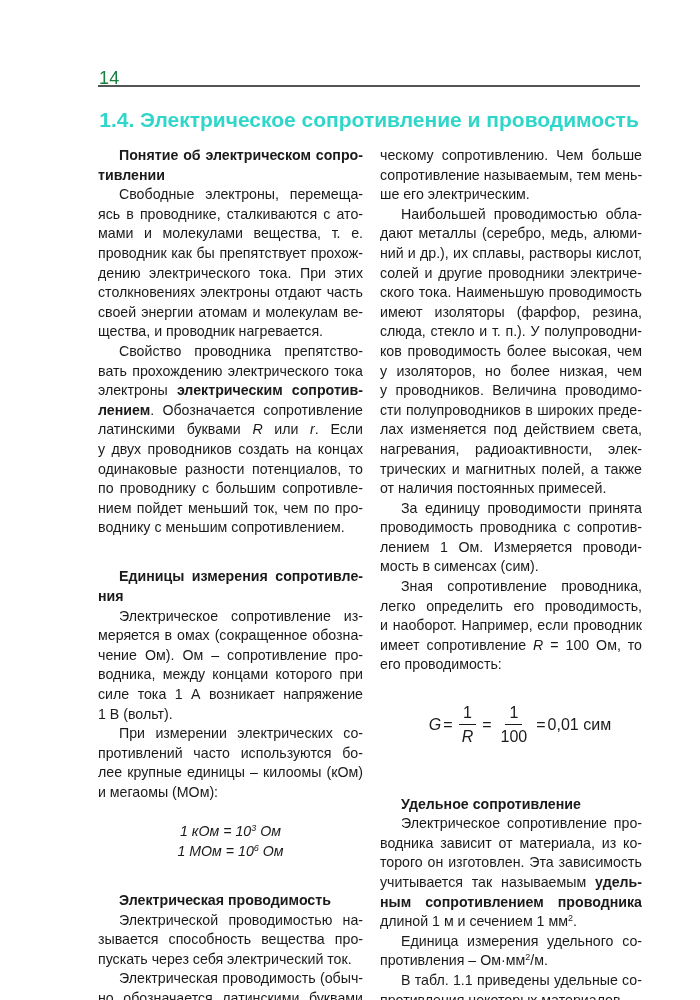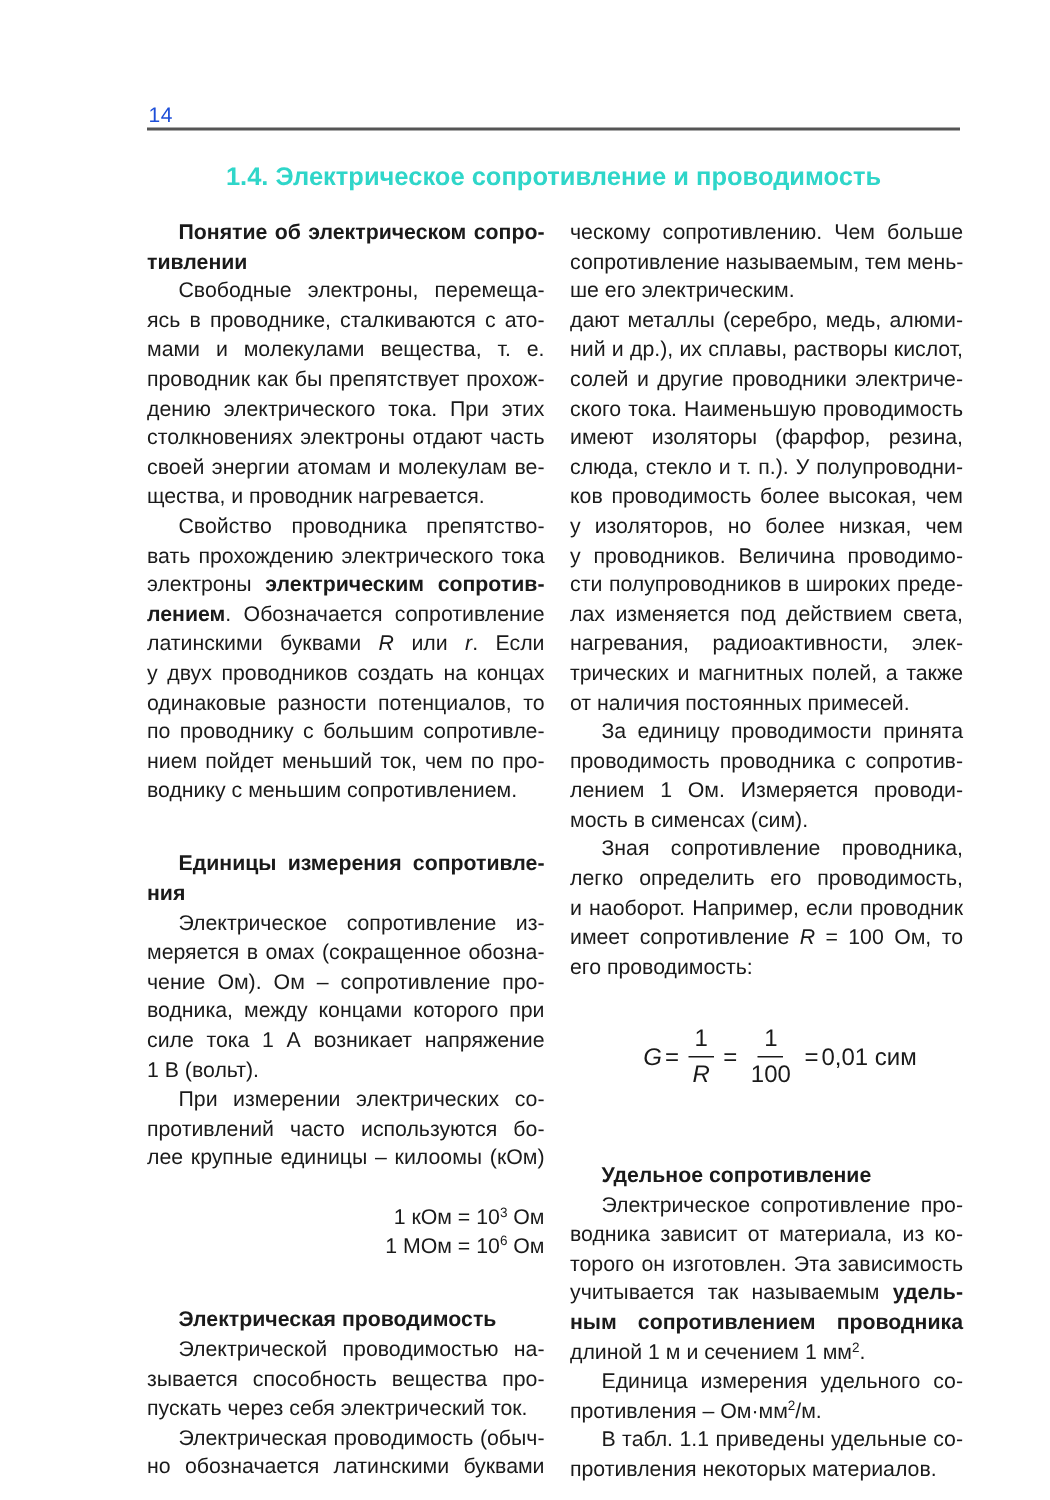--- a/index.html
+++ b/index.html
@@ -12,39 +12,39 @@
       height: 1000px;
       position: relative;
       overflow: hidden;
       font-family: "Liberation Sans", sans-serif;
       color: #1a1a1a;
     }
     .page-number {
       position: absolute;
       left: 99px;
       top: 68px;
-      font-size: 14px;
-      color: #1d4ed8;
+      font-size: 18px;
+      color: #15803d;
       letter-spacing: 0.3px;
     }
     .top-rule {
       position: absolute;
       left: 98px;
       top: 85px;
       width: 542px;
       height: 0;
       border-top: 2px solid #555555;
     }
     .section-title {
       position: absolute;
       left: 98px;
       top: 108px;
       width: 542px;
       text-align: center;
-      font-size: 17px;
+      font-size: 21px;
       font-weight: bold;
       color: #2fd6c9;
     }
     .column {
       position: absolute;
       top: 146px;
       font-size: 14.2px;
       line-height: 19.6px;
       text-align: justify;
       hyphens: manual;
@@ -76,22 +76,23 @@
     .gap {
       display: block;
       height: 19.6px;
     }
     .gap-small {
       display: block;
       height: 10px;
     }
     .formula-block {
       display: block;
-      text-align: right;
+      text-align: center;
       line-height: 19.6px;
+      font-style: italic;
     }
     sup {
       font-size: 9px;
       line-height: 0;
       vertical-align: 5px;
     }
     .equation {
       display: flex;
       justify-content: center;
       align-items: center;
@@ -161,20 +162,21 @@
   <span class="line indent">Электрическое сопротивление из-</span>
   <span class="line">меряется в омах (сокращенное обозна-</span>
   <span class="line">чение Ом). Ом – сопротивление про-</span>
   <span class="line">водника, между концами которого при</span>
   <span class="line">силе тока 1 А возникает напряжение</span>
   <span class="line last">1 В (вольт).</span>
 
   <span class="line indent">При измерении электрических со-</span>
   <span class="line">противлений часто используются бо-</span>
   <span class="line">лее крупные единицы – килоомы (кОм)</span>
+  <span class="line last">и мегаомы (МОм):</span>
 
   <span class="gap"></span>
   <span class="formula-block"><span>1 кОм = 10</span><sup>3</sup><span> Ом</span></span>
   <span class="formula-block"><span>1 МОм = 10</span><sup>6</sup><span> Ом</span></span>
 
   <span class="gap"></span>
   <span class="gap-small"></span>
 
   <span class="line indent last subhead">Электрическая проводимость</span>
   <span class="line indent">Электрической проводимостью на-</span>
@@ -184,20 +186,21 @@
   <span class="line indent">Электрическая проводимость (обыч-</span>
   <span class="line">но обозначается латинскими буквами</span>
 
 </div>
 
 <div class="column col-right">
   <span class="line">ческому сопротивлению. Чем больше</span>
   <span class="line">сопротивление называемым, тем мень-</span>
   <span class="line last">ше его электрическим.</span>
 
+  <span class="line indent">Наибольшей проводимостью обла-</span>
   <span class="line">дают металлы (серебро, медь, алюми-</span>
   <span class="line">ний и др.), их сплавы, растворы кислот,</span>
   <span class="line">солей и другие проводники электриче-</span>
   <span class="line">ского тока. Наименьшую проводимость</span>
   <span class="line">имеют изоляторы (фарфор, резина,</span>
   <span class="line">слюда, стекло и т. п.). У полупроводни-</span>
   <span class="line">ков проводимость более высокая, чем</span>
   <span class="line">у изоляторов, но более низкая, чем</span>
   <span class="line">у проводников. Величина проводимо-</span>
   <span class="line">сти полупроводников в широких преде-</span>

